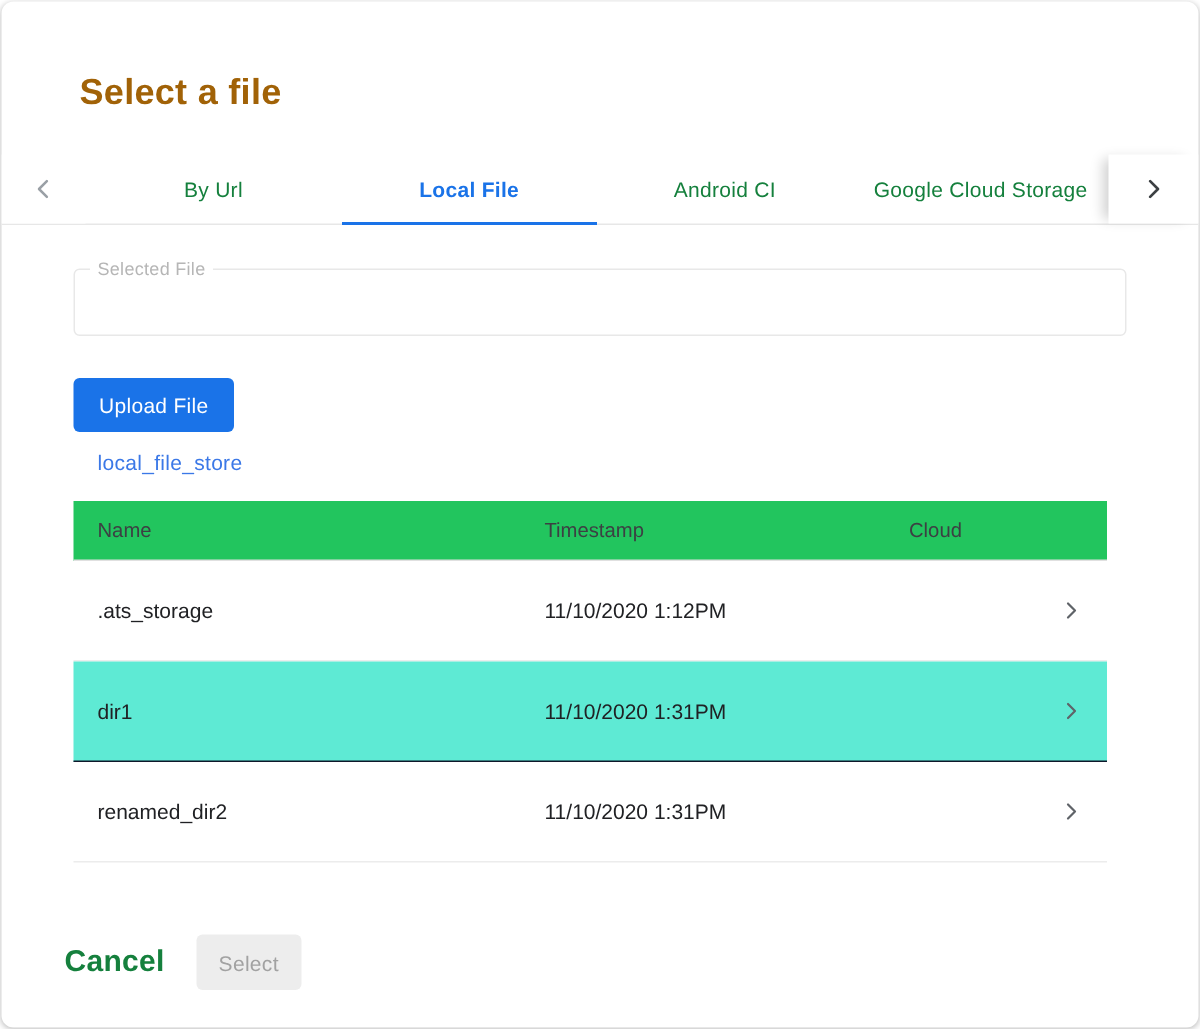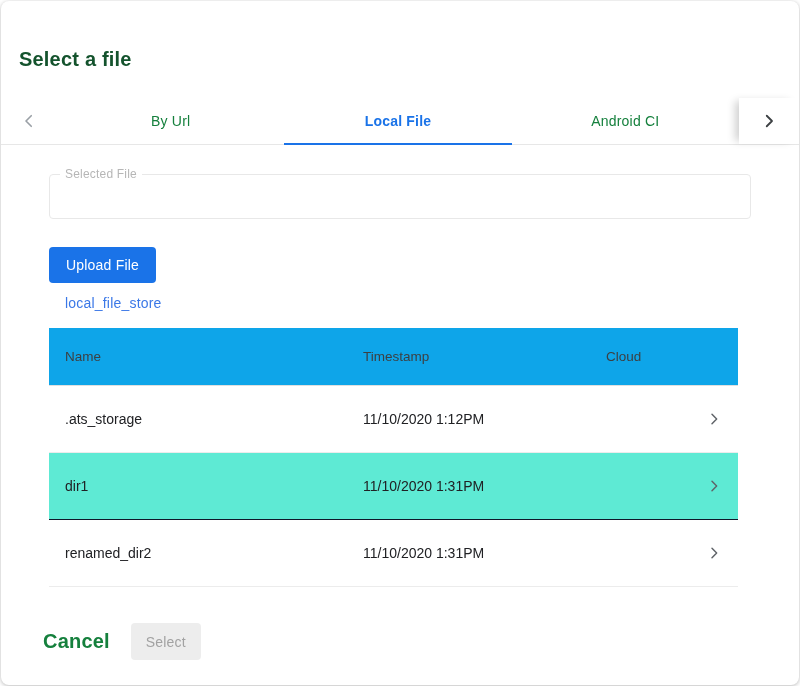--- a/index.html
+++ b/index.html
@@ -11,23 +11,23 @@
     width: 798px; height: 684px;
     margin: 1px;
     background: #fff;
     border-radius: 8px;
     box-shadow: 0 1px 4px rgba(0,0,0,0.28);
     overflow: hidden;
   }
 
   
   .dialog-title {
-    padding: 47px 0 0 18px;
-    font-size: 20px;
-    color: #14532d;
+    padding: 47px 0 0 52px;
+    font-size: 24px;
+    color: #a16207;
     letter-spacing: .2px;
   }
 
   
   .tabbar {
     display: flex;
     align-items: stretch;
     height: 47px;
     margin-top: 27px;
     border-bottom: 1px solid #e7e7e7;
@@ -134,22 +134,22 @@
     width: 689px;
     font-size: 14px;
   }
   .trow {
     display: grid;
     grid-template-columns: 298px 243px 1fr 48px;
     align-items: center;
   }
   .trow > div { padding-left: 16px; }
   .thead {
-    height: 58px;
-    background: #0ea5e9;
+    height: 40px;
+    background: #22c55e;
     border-bottom: 1px solid #e0e0e0;
     color: #3c4043;
     font-size: 13.5px;
   }
   .tdata {
     height: 67px;
     background: #fff;
     border-bottom: 1px solid #ececec;
     color: #202124;
     cursor: pointer;
@@ -205,20 +205,21 @@
       <span>
         <svg width="18" height="18" viewBox="0 0 24 24">
             <path d="M15 5l-7 7 7 7" fill="none" stroke="#9aa0a6" stroke-width="2.2" stroke-linecap="round" stroke-linejoin="round"></path>
           </svg>
       </span>
     </button>
     <div class="tabs">
       <button class="tab">By Url</button>
       <button class="tab active">Local File</button>
       <button class="tab">Android CI</button>
+      <button class="tab">Google Cloud Storage</button>
     </div>
     <button class="tab-pager right">
       <span>
         <svg width="18" height="18" viewBox="0 0 24 24">
             <path d="M9 5l7 7-7 7" fill="none" stroke="#3c4043" stroke-width="2.4" stroke-linecap="round" stroke-linejoin="round"></path>
           </svg>
       </span>
     </button>
   </div>
 

